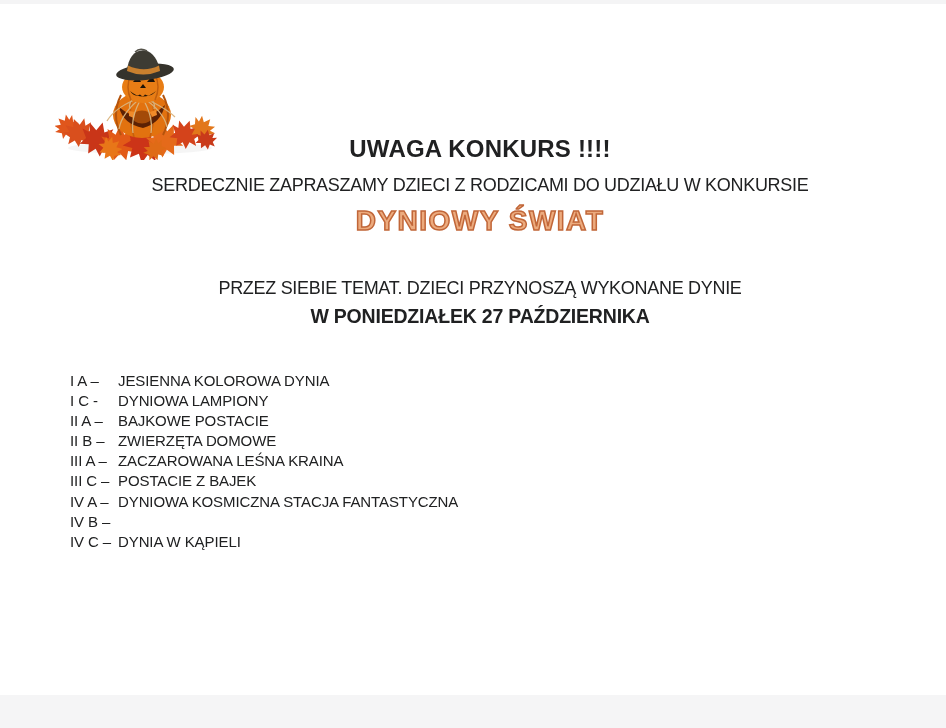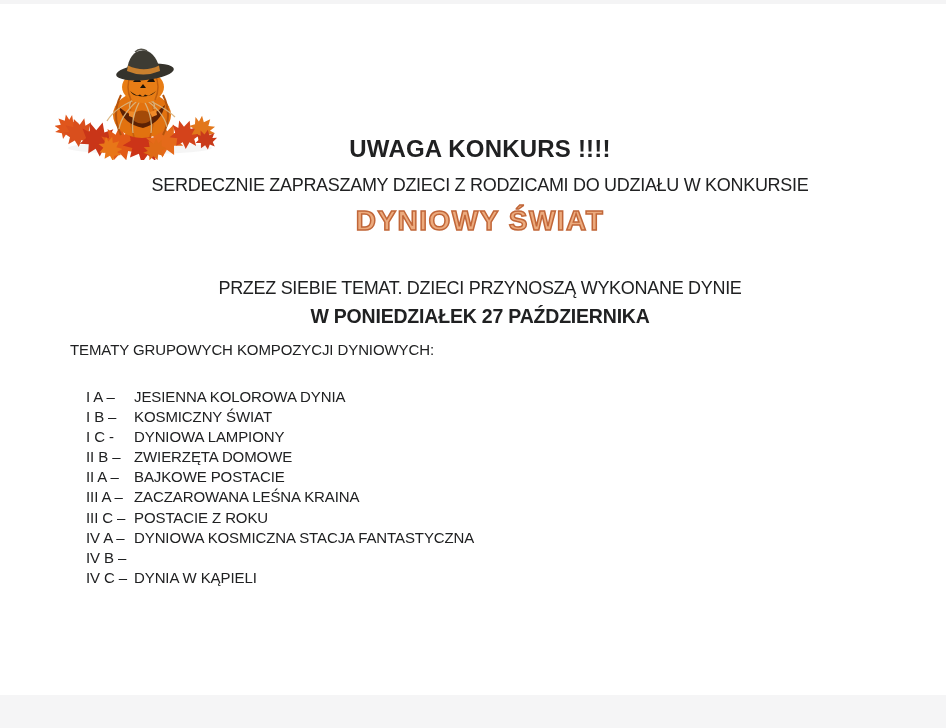--- a/index.html
+++ b/index.html
@@ -18,21 +18,21 @@
   .title{top:138px;font-size:24px;font-weight:700;letter-spacing:0.2px;line-height:22px;}
   .invitation{top:175px;font-size:18px;font-weight:400;letter-spacing:-0.3px;line-height:20px;}
   .contest{
     top:206px;font-size:28px;font-weight:700;letter-spacing:1.5px;line-height:30px;
     color:#ecab7e;-webkit-text-stroke:1.5px #c16638;
   }
   .description{top:249px;font-size:18px;letter-spacing:-0.3px;line-height:26px;}
   .date{top:306px;font-size:19.5px;font-weight:700;letter-spacing:-0.2px;line-height:20px;}
 
   .themes-heading{position:absolute;left:70px;top:341px;margin:0;font-size:15px;letter-spacing:-0.1px;font-weight:400;}
-  .themes{position:absolute;left:70px;top:371px;margin:16px;padding:0;list-style:none;font-size:15px;letter-spacing:-0.1px;}
+  .themes{position:absolute;left:70px;top:371px;margin:0;padding:0;list-style:none;font-size:15px;letter-spacing:-0.1px;}
   .themes li{display:flex;height:20.1px;line-height:20.1px;}
   .themes .g{flex:0 0 48px;width:48px;}
 </style>
 </head>
 <body>
 
 <div class="page">
   <div class="top-strip"></div>
 
   <div class="pumpkin">
@@ -103,50 +103,45 @@
   <h1 class="center-line title">UWAGA KONKURS !!!!</h1>
 
   <p class="center-line invitation">SERDECZNIE ZAPRASZAMY DZIECI Z RODZICAMI DO UDZIAŁU W KONKURSIE</p>
 
   <h2 class="center-line contest">DYNIOWY ŚWIAT</h2>
 
   <p class="center-line description"><br><span>PRZEZ SIEBIE TEMAT. DZIECI PRZYNOSZĄ WYKONANE DYNIE</span></p>
 
   <h3 class="center-line date">W PONIEDZIAŁEK 27 PAŹDZIERNIKA</h3>
 
-  <p class="themes-heading">TEMATY GRUPOWYCH KOMPOZYCJI DYNIOWYCH:</p>
 
   <ul class="themes">
     <li>
         <span class="g">I A –</span>
         <span class="t">JESIENNA KOLOROWA DYNIA</span>
       </li>
     <li>
-        <span class="g">I B –</span>
-        <span class="t">KOSMICZNY ŚWIAT</span>
-      </li>
-    <li>
         <span class="g">I C -</span>
         <span class="t">DYNIOWA LAMPIONY</span>
       </li>
     <li>
+        <span class="g">II A –</span>
+        <span class="t">BAJKOWE POSTACIE</span>
+      </li>
+    <li>
         <span class="g">II B –</span>
         <span class="t">ZWIERZĘTA DOMOWE</span>
-      </li>
-    <li>
-        <span class="g">II A –</span>
-        <span class="t">BAJKOWE POSTACIE</span>
       </li>
     <li>
         <span class="g">III A –</span>
         <span class="t">ZACZAROWANA LEŚNA KRAINA</span>
       </li>
     <li>
         <span class="g">III C –</span>
-        <span class="t">POSTACIE Z ROKU</span>
+        <span class="t">POSTACIE Z BAJEK</span>
       </li>
     <li>
         <span class="g">IV A –</span>
         <span class="t">DYNIOWA KOSMICZNA STACJA FANTASTYCZNA</span>
       </li>
     <li>
         <span class="g">IV B –</span>
       </li>
     <li>
         <span class="g">IV C –</span>

